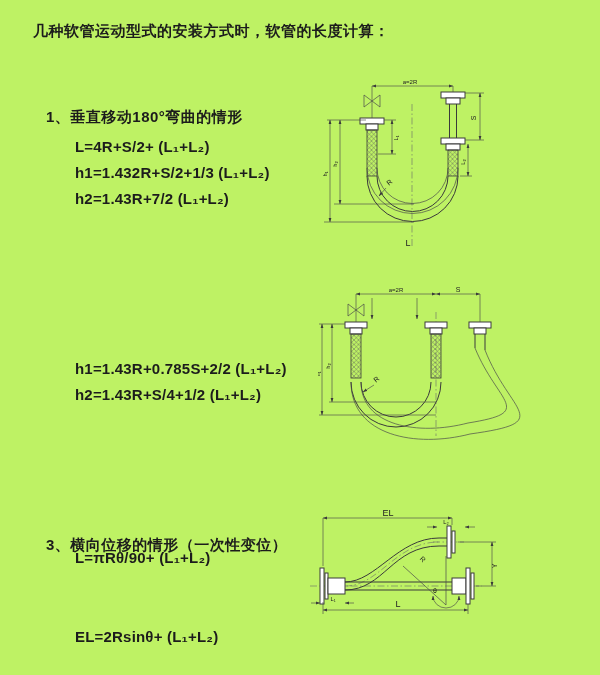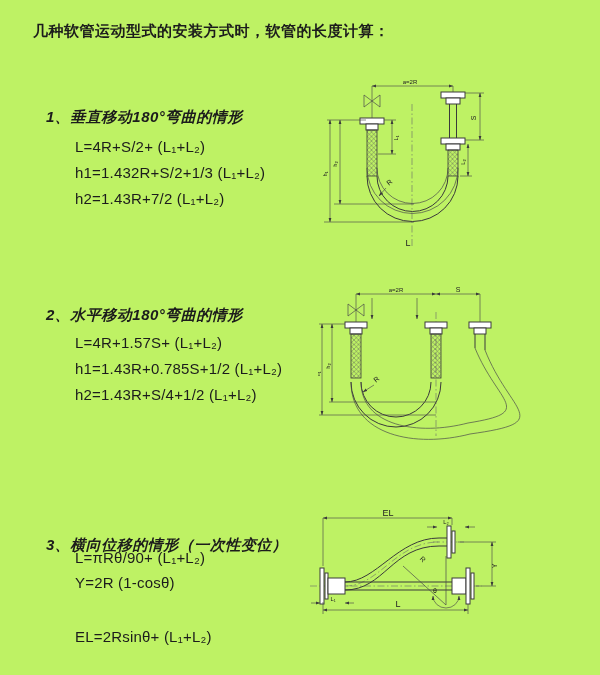--- a/index.html
+++ b/index.html
@@ -2,22 +2,22 @@
 <html><head>
 <meta charset="utf-8">
 <style>
   html,body{margin:0;padding:0;background:#e8e8e8;}
   .page{
     position:relative;width:600px;height:675px;background:#bef264;
     font-family:"Liberation Sans","DejaVu Sans",sans-serif;color:#1c1c1c;
     overflow:hidden;box-shadow:0 0 3px rgba(0,0,0,.25);
   }
   .doc-title{position:absolute;left:33px;top:22px;font-size:15px;font-weight:600;letter-spacing:.5px;}
-  .sec-h{position:absolute;left:46px;font-size:15px;font-weight:600;letter-spacing:.5px;font-style:italic;}
-  .fx{position:absolute;left:75px;font-size:15px;font-weight:400;letter-spacing:.2px;}
+  .sec-h{position:absolute;left:46px;font-size:15px;font-weight:600;letter-spacing:.5px;}
+  .fx{position:absolute;left:75px;font-size:15px;font-weight:700;letter-spacing:.2px;}
   .d-svg{position:absolute;}
   svg .pipe{fill:none;stroke:#3a3a3a;stroke-width:1;}
   svg .thin{fill:none;stroke:#4a4a4a;stroke-width:.7;}
   svg .dim{fill:none;stroke:#4a4a4a;stroke-width:.65;}
   svg .cl{fill:none;stroke:#6a6a6a;stroke-width:.6;stroke-dasharray:7 2.5 1.5 2.5;}
   svg .fl{fill:#ffffff;stroke:#3a3a3a;stroke-width:1;}
   svg .hrect{stroke:#3a3a3a;stroke-width:.8;}
   svg text{fill:#222222;font-size:6px;font-family:"Liberation Sans","DejaVu Sans",sans-serif;}
   svg text.lg{font-size:9px;}
   svg text.md{font-size:7px;}
@@ -28,28 +28,25 @@
 
 <div class="page">
 
   <div class="doc-title">几种软管运动型式的安装方式时，软管的长度计算：</div>
 
   <div class="sec-h" style="top:108px">1、垂直移动180°弯曲的情形</div>
   <div class="fx" style="top:138px">L=4R+S/2+ (L₁+L₂)</div>
   <div class="fx" style="top:164px">h1=1.432R+S/2+1/3 (L₁+L₂)</div>
   <div class="fx" style="top:190px">h2=1.43R+7/2 (L₁+L₂)</div>
 
-  <div class="sec-h" style="top:306px">2、水平移动180°弯曲的情形</div>
-  <div class="fx" style="top:334px">L=4R+1.57S+ (L₁+L₂)</div>
-  <div class="fx" style="top:360px">h1=1.43R+0.785S+1/2 (L₁+L₂)</div>
+  <div class="fx" style="top:360px">h1=1.43R+0.785S+2/2 (L₁+L₂)</div>
   <div class="fx" style="top:386px">h2=1.43R+S/4+1/2 (L₁+L₂)</div>
 
   <div class="sec-h" style="top:536px">3、横向位移的情形（一次性变位）</div>
   <div class="fx" style="top:549px">L=πRθ/90+ (L₁+L₂)</div>
-  <div class="fx" style="top:574px">Y=2R (1-cosθ)</div>
   <div class="fx" style="top:628px">EL=2Rsinθ+ (L₁+L₂)</div>
 
   <svg class="d-svg" style="left:322px;top:78px" width="170" height="178" viewBox="0 0 170 178">
     <defs>
       <pattern id="p1" patternUnits="userSpaceOnUse" width="4.5" height="4.5">
         <path d="M0,0 L4.5,4.5 M4.5,0 L0,4.5" stroke="#5a5a5a" stroke-width="0.45"></path>
       </pattern>
       <marker id="a1" viewBox="0 0 8 6" refX="7.5" refY="3" markerWidth="7" markerHeight="5.5" orient="auto-start-reverse">
         <path d="M0,0.4 L8,3 L0,5.6 Z" fill="#3a3a3a"></path>
       </marker>

